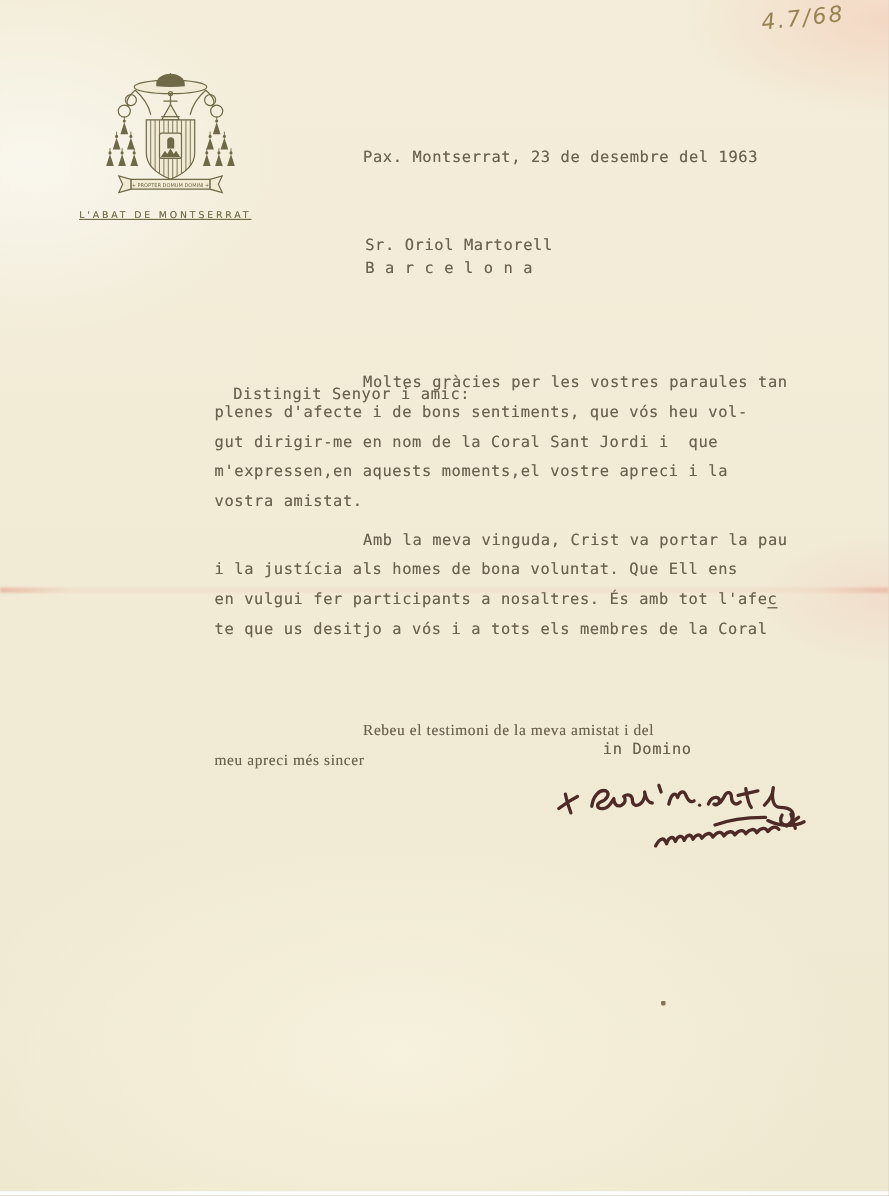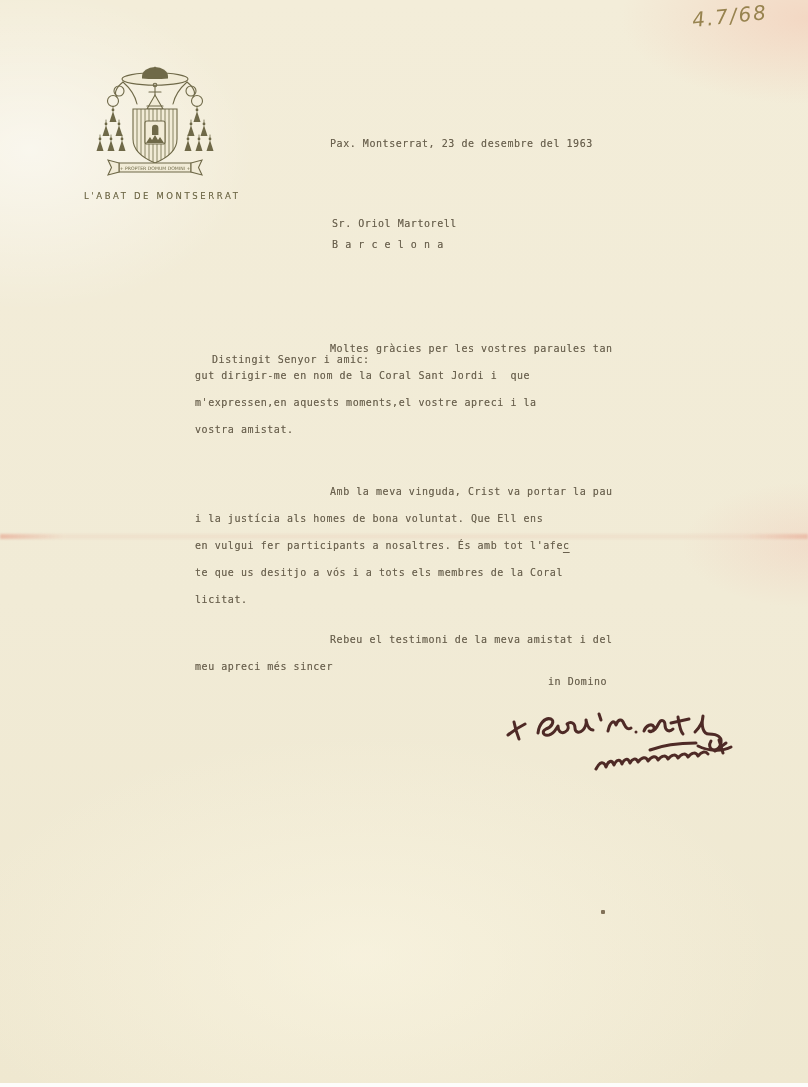--- a/index.html
+++ b/index.html
@@ -15,37 +15,38 @@
       radial-gradient(ellipse 180px 90px at 100% 545px, rgba(240,190,175,0.30), rgba(240,190,175,0) 70%),
       radial-gradient(ellipse 560px 300px at 45% 88%, rgba(252,248,230,0.55), rgba(252,248,230,0) 75%),
       linear-gradient(to bottom, #f3edd9 0%, #f1ebd6 55%, #efe8d0 100%);
     font-family:"DejaVu Sans Mono", monospace;
     color:#675e4c;
   }
   
   .tline{
     position:absolute;
     white-space:pre;
-    font-size:10px;
+    font-size:14px;
     line-height:27px;
     letter-spacing:0.55px;
     color:#6a614e;
     text-shadow:0 0 0.5px rgba(106,97,78,0.55);
   }
   .para .tline{position:static;}
   .para{position:absolute;left:195px;}
   .ind{padding-left:135px;text-align:center;}
   .uline{text-decoration:underline;text-underline-offset:3px;}
   
   .crest{position:absolute;left:94px;top:62px;}
   .crest-caption{
-    position:absolute;left:84px;top:191px;width:200px;
+    position:absolute;left:72px;top:191px;width:200px;
     font-family:"DejaVu Sans", sans-serif;
     font-size:8.5px;letter-spacing:2.6px;color:#6f6948;
     text-shadow:0 0 0.4px rgba(111,105,72,0.5);
+    text-decoration:underline;
   }
   
   .pencil-note{
     position:absolute;left:692px;top:4px;
     font-family:"DejaVu Sans", sans-serif;
     font-style:italic;font-size:20px;letter-spacing:2px;
     color:#97834f;transform:rotate(-6deg);
   }
   
   .crease{
@@ -154,34 +155,34 @@
 
   <div class="tline" style="left:330px;top:130px;">Pax. Montserrat, 23 de desembre del 1963</div>
 
   <div class="tline" style="left:332px;top:210px;">Sr. Oriol Martorell</div>
   <div class="tline" style="left:332px;top:231px;">B a r c e l o n a</div>
 
   <div class="tline" style="left:212px;top:298px;margin-top:48px;">Distingit Senyor i amic:</div>
 
   <div class="para" style="top:335px;">
     <div class="tline ind">Moltes gràcies per les vostres paraules tan</div>
+    <div class="tline">plenes d'afecte i de bons sentiments, que vós heu vol-</div>
     <div class="tline">gut dirigir-me en nom de la Coral Sant Jordi i  que</div>
     <div class="tline">m'expressen,en aquests moments,el vostre apreci i la</div>
     <div class="tline">vostra amistat.</div>
   </div>
 
   <div class="para" style="top:478px;">
     <div class="tline ind">Amb la meva vinguda, Crist va portar la pau</div>
     <div class="tline">i la justícia als homes de bona voluntat. Que Ell ens</div>
     <div class="tline"><span>en vulgui fer participants a nosaltres. És amb tot l'afe</span><span class="uline">c</span></div>
     <div class="tline">te que us desitjo a vós i a tots els membres de la Coral</div>
-    <div class="tline">licitat.</div>
-  </div>
-
-  <div class="para" style="top:626px;">
+  </div>
+
+  <div class="para" style="top:651px;font-family:Liberation Serif, serif;">
     <div class="tline ind">Rebeu el testimoni de la meva amistat i del</div>
     <div class="tline">meu apreci més sincer</div>
   </div>
 
   <div class="tline valediction">in Domino</div>
 
   <div class="signature" aria-label="+ Aureli M. abat de Montserrat">
     <svg width="290" height="92" viewBox="0 0 290 92">
       <g stroke="#4e2a26" fill="none" stroke-width="3" stroke-linecap="round" stroke-linejoin="round">
 

